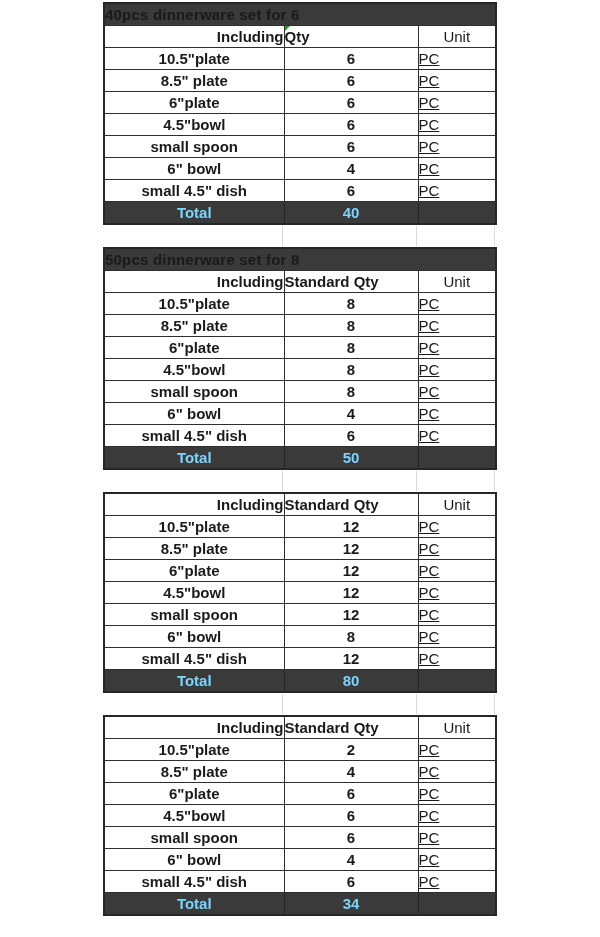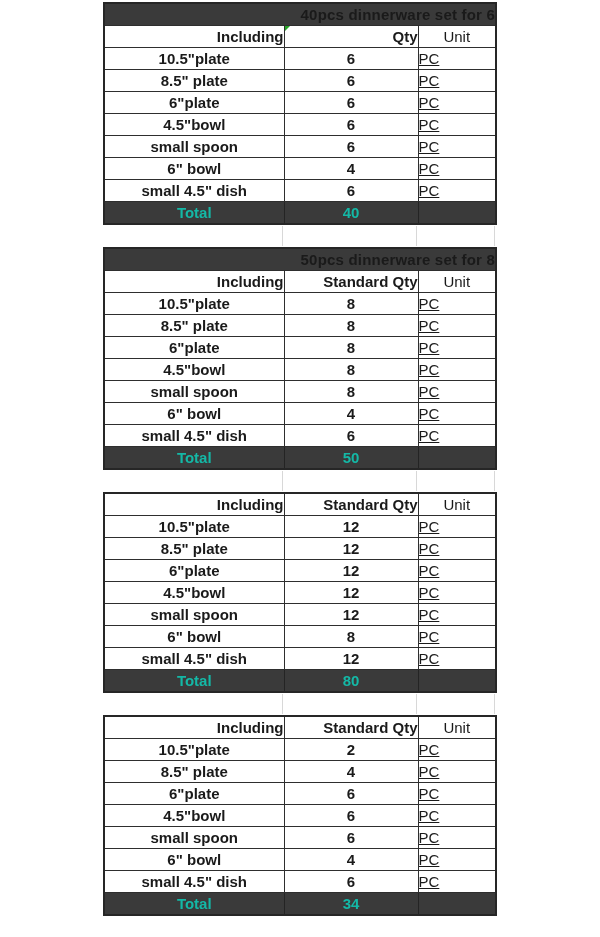--- a/index.html
+++ b/index.html
@@ -22,33 +22,33 @@
     font-size:15px;
     color:#1a1a1a;
     white-space:nowrap;
     overflow:hidden;
     vertical-align:middle;
   }
   td.title-cell {
     background:#3a3a3a;
     color:#ffffff;
     font-weight:bold;
-    text-align:right;
+    text-align:left;
     height:19px;
     letter-spacing:0.2px;
   }
   th.th-including { text-align:right; padding-left:3px; font-weight:bold;margin-top:36px; }
-  th.th-qty { text-align:right; font-weight:bold; position:relative; }
+  th.th-qty { text-align:left; font-weight:bold; position:relative; }
   th.th-unit { text-align:center; padding-left:3px; font-weight:normal; }
   td.c-item { text-align:center; font-weight:bold; }
   td.c-qty  { text-align:center; font-weight:bold; }
   td.c-unit { text-align:left; padding-left:3px; font-weight:normal;text-decoration:underline; }
   tr.total-row td {
     background:#3a3a3a;
-    color:#14b8a6;
+    color:#7dd3fc;
     font-weight:bold;
     text-align:center;
     border-color:#242424;
   }
   .err-tri {
     position:absolute; top:0; left:0;
     width:0; height:0;
     border-top:5px solid #27a327;
     border-right:5px solid transparent;
   }

